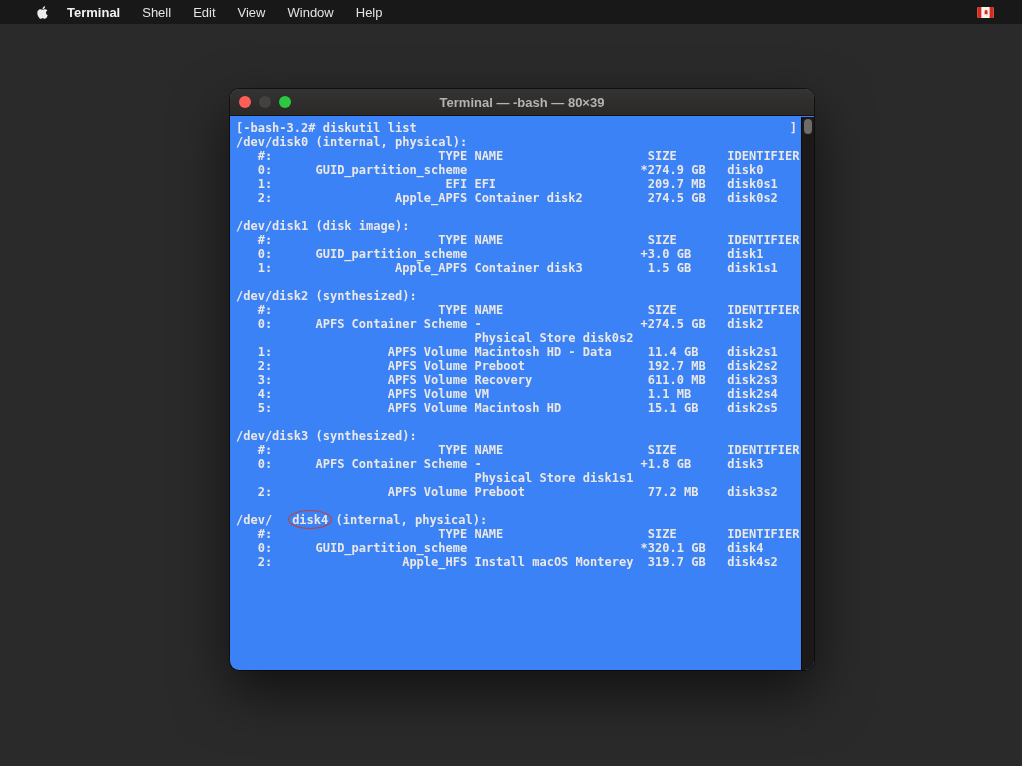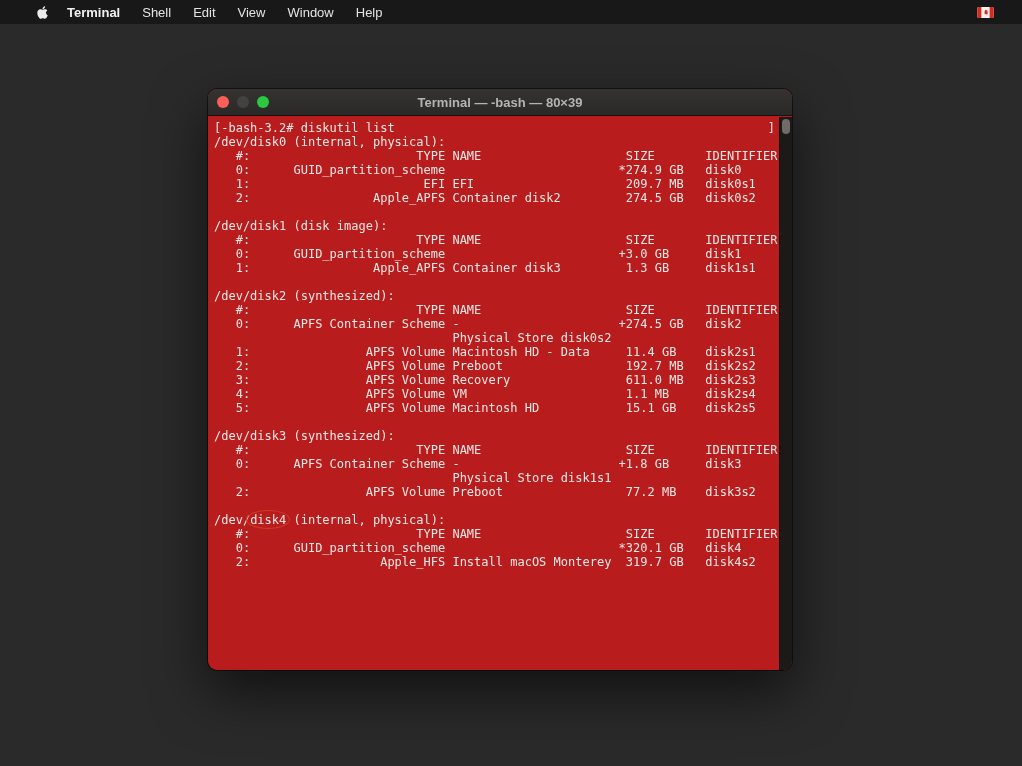--- a/index.html
+++ b/index.html
@@ -20,22 +20,22 @@
     padding:0 28px;
   }
   .apple-wrap { width:28px; display:flex; justify-content:center; align-items:center; }
   .app-name { font-weight:700; color:#f1f1f1; padding:0 11px; }
   .menu-item { padding:0 11px; color:#e3e3e3; }
   .menubar-right { margin-left:auto; display:flex; align-items:center; }
   .flag { width:17px; height:11px; border-radius:2px; overflow:hidden; display:block; }
 
   
   .window {
-    position:absolute; left:208px; top:89px; width:584px; height:581px;
-    background:#b91c1c;
+    position:absolute; left:230px; top:89px; width:584px; height:581px;
+    background:#3b82f6;
     border-radius:9px;
     box-shadow:0 22px 55px rgba(0,0,0,.6), 0 0 0 1px rgba(0,0,0,.55);
     overflow:hidden;
   }
   .titlebar {
     position:relative; height:27px;
     background:linear-gradient(#353232,#2b2828);
     border-bottom:1px solid #141212;
     display:flex; align-items:center;
   }
@@ -50,27 +50,28 @@
   }
 
   
   .term-body {
     position:absolute; top:28px; left:0; right:0; bottom:0;
     padding:4px 0 0 6px;
     font-family:"DejaVu Sans Mono","Liberation Mono",monospace;
     font-size:12px; line-height:14px;
     color:#eae8e6;
     overflow:hidden;
+    font-weight:bold;
   }
   .term-line { white-space:pre; height:14px; }
   .cursor {
     display:inline-block; width:7px; height:12px;
     background:#9b9b9b; vertical-align:-2px;
   }
-  .circled { position:relative; }
+  .circled { position:relative;margin-left:20px; }
   .circled::after {
     content:""; position:absolute;
     left:-4px; right:-4px; top:-3px; bottom:-2px;
     border:1.8px solid #cc3c28;
     border-radius:50%;
     pointer-events:none;
   }
   .bracket {
     position:absolute; top:4px; right:17px;
     font-family:"DejaVu Sans Mono","Liberation Mono",monospace;
@@ -127,21 +128,21 @@
         <div class="term-line"><span>[-bash-3.2# diskutil list</span></div>
         <div class="term-line"><span>/dev/disk0 (internal, physical):</span></div>
         <div class="term-line"><span>   #:                       TYPE NAME                    SIZE       IDENTIFIER</span></div>
         <div class="term-line"><span>   0:      GUID_partition_scheme                        *274.9 GB   disk0</span></div>
         <div class="term-line"><span>   1:                        EFI EFI                     209.7 MB   disk0s1</span></div>
         <div class="term-line"><span>   2:                 Apple_APFS Container disk2         274.5 GB   disk0s2</span></div>
         <div class="term-line"><span></span></div>
         <div class="term-line"><span>/dev/disk1 (disk image):</span></div>
         <div class="term-line"><span>   #:                       TYPE NAME                    SIZE       IDENTIFIER</span></div>
         <div class="term-line"><span>   0:      GUID_partition_scheme                        +3.0 GB     disk1</span></div>
-        <div class="term-line"><span>   1:                 Apple_APFS Container disk3         1.3 GB     disk1s1</span></div>
+        <div class="term-line"><span>   1:                 Apple_APFS Container disk3         1.5 GB     disk1s1</span></div>
         <div class="term-line"><span></span></div>
         <div class="term-line"><span>/dev/disk2 (synthesized):</span></div>
         <div class="term-line"><span>   #:                       TYPE NAME                    SIZE       IDENTIFIER</span></div>
         <div class="term-line"><span>   0:      APFS Container Scheme -                      +274.5 GB   disk2</span></div>
         <div class="term-line"><span>                                 Physical Store disk0s2</span></div>
         <div class="term-line"><span>   1:                APFS Volume Macintosh HD - Data     11.4 GB    disk2s1</span></div>
         <div class="term-line"><span>   2:                APFS Volume Preboot                 192.7 MB   disk2s2</span></div>
         <div class="term-line"><span>   3:                APFS Volume Recovery                611.0 MB   disk2s3</span></div>
         <div class="term-line"><span>   4:                APFS Volume VM                      1.1 MB     disk2s4</span></div>
         <div class="term-line"><span>   5:                APFS Volume Macintosh HD            15.1 GB    disk2s5</span></div>

